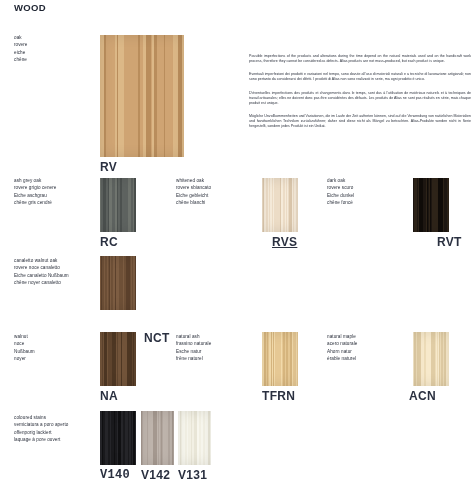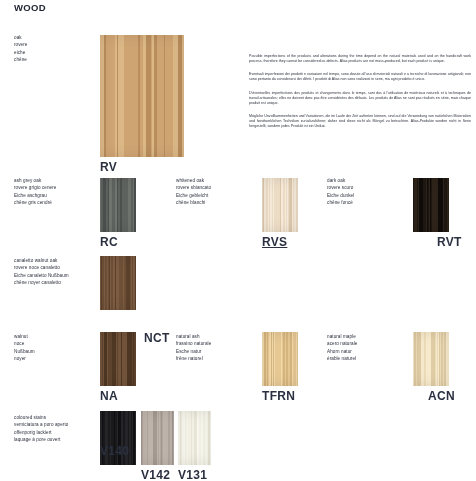--- a/index.html
+++ b/index.html
@@ -84,21 +84,21 @@
   <div class="sw" id="sw1" style="left: 100px; top: 178px; width: 36px; height: 54px; background: linear-gradient(90deg, rgb(112, 117, 111) 0%, rgb(112, 117, 111) 1.74%, rgb(76, 81, 79) 1.74%, rgb(76, 81, 79) 3.18%, rgb(94, 99, 96) 3.18%, rgb(94, 99, 96) 7.68%, rgb(112, 117, 111) 7.68%, rgb(112, 117, 111) 9.65%, rgb(76, 81, 79) 9.65%, rgb(76, 81, 79) 13.48%, rgb(76, 81, 79) 13.48%, rgb(76, 81, 79) 15.23%, rgb(76, 81, 79) 15.23%, rgb(76, 81, 79) 16.92%, rgb(94, 99, 96) 16.92%, rgb(94, 99, 96) 21.7%, rgb(76, 81, 79) 21.7%, rgb(76, 81, 79) 25.33%, rgb(112, 117, 111) 25.33%, rgb(112, 117, 111) 27.63%, rgb(76, 81, 79) 27.63%, rgb(76, 81, 79) 29.13%, rgb(112, 117, 111) 29.13%, rgb(112, 117, 111) 32.26%, rgb(94, 99, 96) 32.26%, rgb(94, 99, 96) 37.47%, rgb(94, 99, 96) 37.47%, rgb(94, 99, 96) 41.25%, rgb(94, 99, 96) 41.25%, rgb(94, 99, 96) 42.9%, rgb(112, 117, 111) 42.9%, rgb(112, 117, 111) 46.32%, rgb(76, 81, 79) 46.32%, rgb(76, 81, 79) 50.94%, rgb(94, 99, 96) 50.94%, rgb(94, 99, 96) 55.75%, rgb(76, 81, 79) 55.75%, rgb(76, 81, 79) 58.27%, rgb(112, 117, 111) 58.27%, rgb(112, 117, 111) 59.48%, rgb(76, 81, 79) 59.48%, rgb(76, 81, 79) 60.88%, rgb(94, 99, 96) 60.88%, rgb(94, 99, 96) 64.79%, rgb(94, 99, 96) 64.79%, rgb(94, 99, 96) 68.16%, rgb(112, 117, 111) 68.16%, rgb(112, 117, 111) 69.37%, rgb(94, 99, 96) 69.37%, rgb(94, 99, 96) 74.17%, rgb(94, 99, 96) 74.17%, rgb(94, 99, 96) 78.26%, rgb(112, 117, 111) 78.26%, rgb(112, 117, 111) 79.71%, rgb(112, 117, 111) 79.71%, rgb(112, 117, 111) 82.1%, rgb(112, 117, 111) 82.1%, rgb(112, 117, 111) 86.87%, rgb(94, 99, 96) 86.87%, rgb(94, 99, 96) 90.39%, rgb(112, 117, 111) 90.39%, rgb(112, 117, 111) 92.66%, rgb(112, 117, 111) 92.66%, rgb(112, 117, 111) 95.27%, rgb(76, 81, 79) 95.27%, rgb(76, 81, 79) 99.88%, rgb(94, 99, 96) 99.88%, rgb(94, 99, 96) 100%); box-shadow: rgba(0, 0, 0, 0.1) 0px 0px 14px inset;"></div>
   <div class="code" style="left:100px;top:235px;">RC</div>
 
   <div class="names" style="left:176px;top:177px;">
     <div>whitened oak</div>
     <div>rovere sbiancato</div>
     <div>Eiche gebleicht</div>
     <div>chêne blanchi</div>
   </div>
   <div class="sw" id="sw2" style="left: 262px; top: 178px; width: 36px; height: 54px; background: linear-gradient(90deg, rgb(236, 220, 198) 0%, rgb(236, 220, 198) 2.02%, rgb(220, 200, 173) 2.02%, rgb(220, 200, 173) 4.06%, rgb(220, 200, 173) 4.06%, rgb(220, 200, 173) 6.54%, rgb(246, 235, 218) 6.54%, rgb(246, 235, 218) 8.36%, rgb(246, 235, 218) 8.36%, rgb(246, 235, 218) 11.9%, rgb(236, 220, 198) 11.9%, rgb(236, 220, 198) 15.86%, rgb(246, 235, 218) 15.86%, rgb(246, 235, 218) 19.78%, rgb(236, 220, 198) 19.78%, rgb(236, 220, 198) 21.98%, rgb(246, 235, 218) 21.98%, rgb(246, 235, 218) 26.45%, rgb(246, 235, 218) 26.45%, rgb(246, 235, 218) 27.75%, rgb(236, 220, 198) 27.75%, rgb(236, 220, 198) 31.37%, rgb(246, 235, 218) 31.37%, rgb(246, 235, 218) 32.59%, rgb(236, 220, 198) 32.59%, rgb(236, 220, 198) 36.37%, rgb(236, 220, 198) 36.37%, rgb(236, 220, 198) 41.38%, rgb(236, 220, 198) 41.38%, rgb(236, 220, 198) 45.36%, rgb(236, 220, 198) 45.36%, rgb(236, 220, 198) 49.72%, rgb(220, 200, 173) 49.72%, rgb(220, 200, 173) 53.27%, rgb(246, 235, 218) 53.27%, rgb(246, 235, 218) 54.85%, rgb(246, 235, 218) 54.85%, rgb(246, 235, 218) 59.28%, rgb(236, 220, 198) 59.28%, rgb(236, 220, 198) 64.13%, rgb(246, 235, 218) 64.13%, rgb(246, 235, 218) 67.93%, rgb(236, 220, 198) 67.93%, rgb(236, 220, 198) 69.14%, rgb(246, 235, 218) 69.14%, rgb(246, 235, 218) 71.05%, rgb(236, 220, 198) 71.05%, rgb(236, 220, 198) 74.7%, rgb(220, 200, 173) 74.7%, rgb(220, 200, 173) 79.17%, rgb(220, 200, 173) 79.17%, rgb(220, 200, 173) 83.7%, rgb(246, 235, 218) 83.7%, rgb(246, 235, 218) 86.24%, rgb(236, 220, 198) 86.24%, rgb(236, 220, 198) 89.26%, rgb(246, 235, 218) 89.26%, rgb(246, 235, 218) 90.78%, rgb(246, 235, 218) 90.78%, rgb(246, 235, 218) 92.62%, rgb(246, 235, 218) 92.62%, rgb(246, 235, 218) 95.09%, rgb(236, 220, 198) 95.09%, rgb(236, 220, 198) 97.77%, rgb(236, 220, 198) 97.77%, rgb(236, 220, 198) 100%); box-shadow: rgba(0, 0, 0, 0.1) 0px 0px 14px inset;"></div>
-  <div class="code" style="left:262px;top:235px;text-decoration:underline;">RVS</div>
+  <div class="code" style="left:272px;top:235px;text-decoration:underline;">RVS</div>
 
   <div class="names" style="left:327px;top:177px;">
     <div>dark oak</div>
     <div>rovere scuro</div>
     <div>Eiche dunkel</div>
     <div>chêne foncé</div>
   </div>
   <div class="sw" id="sw3" style="left: 413px; top: 178px; width: 36px; height: 54px; background: linear-gradient(90deg, rgb(30, 23, 18) 0%, rgb(30, 23, 18) 2.19%, rgb(16, 12, 9) 2.19%, rgb(16, 12, 9) 3.37%, rgb(46, 36, 25) 3.37%, rgb(46, 36, 25) 5.62%, rgb(46, 36, 25) 5.62%, rgb(46, 36, 25) 9.66%, rgb(46, 36, 25) 9.66%, rgb(46, 36, 25) 12.38%, rgb(30, 23, 18) 12.38%, rgb(30, 23, 18) 14.59%, rgb(46, 36, 25) 14.59%, rgb(46, 36, 25) 16.72%, rgb(16, 12, 9) 16.72%, rgb(16, 12, 9) 21.85%, rgb(16, 12, 9) 21.85%, rgb(16, 12, 9) 23.99%, rgb(16, 12, 9) 23.99%, rgb(16, 12, 9) 26.02%, rgb(16, 12, 9) 26.02%, rgb(16, 12, 9) 27.48%, rgb(30, 23, 18) 27.48%, rgb(30, 23, 18) 30.9%, rgb(30, 23, 18) 30.9%, rgb(30, 23, 18) 36.08%, rgb(46, 36, 25) 36.08%, rgb(46, 36, 25) 37.55%, rgb(16, 12, 9) 37.55%, rgb(16, 12, 9) 40.81%, rgb(30, 23, 18) 40.81%, rgb(30, 23, 18) 45.35%, rgb(46, 36, 25) 45.35%, rgb(46, 36, 25) 47.73%, rgb(16, 12, 9) 47.73%, rgb(16, 12, 9) 50.8%, rgb(30, 23, 18) 50.8%, rgb(30, 23, 18) 52.33%, rgb(30, 23, 18) 52.33%, rgb(30, 23, 18) 53.72%, rgb(46, 36, 25) 53.72%, rgb(46, 36, 25) 57.96%, rgb(46, 36, 25) 57.96%, rgb(46, 36, 25) 59.71%, rgb(46, 36, 25) 59.71%, rgb(46, 36, 25) 63.79%, rgb(46, 36, 25) 63.79%, rgb(46, 36, 25) 67.76%, rgb(46, 36, 25) 67.76%, rgb(46, 36, 25) 70.16%, rgb(16, 12, 9) 70.16%, rgb(16, 12, 9) 73.63%, rgb(16, 12, 9) 73.63%, rgb(16, 12, 9) 77.29%, rgb(16, 12, 9) 77.29%, rgb(16, 12, 9) 82.16%, rgb(46, 36, 25) 82.16%, rgb(46, 36, 25) 87.32%, rgb(30, 23, 18) 87.32%, rgb(30, 23, 18) 92.03%, rgb(30, 23, 18) 92.03%, rgb(30, 23, 18) 94.21%, rgb(46, 36, 25) 94.21%, rgb(46, 36, 25) 96.35%, rgb(46, 36, 25) 96.35%, rgb(46, 36, 25) 100%); box-shadow: rgba(0, 0, 0, 0.1) 0px 0px 14px inset;"></div>
   <div class="code" style="left:437px;top:235px;">RVT</div>
 
@@ -129,30 +129,30 @@
   <div class="sw" id="sw6" style="left: 262px; top: 332px; width: 36px; height: 54px; background: linear-gradient(90deg, rgb(242, 218, 171) 0%, rgb(242, 218, 171) 4.17%, rgb(242, 218, 171) 4.17%, rgb(242, 218, 171) 6.71%, rgb(214, 181, 126) 6.71%, rgb(214, 181, 126) 11.76%, rgb(230, 200, 148) 11.76%, rgb(230, 200, 148) 14.97%, rgb(214, 181, 126) 14.97%, rgb(214, 181, 126) 16.85%, rgb(230, 200, 148) 16.85%, rgb(230, 200, 148) 19.84%, rgb(242, 218, 171) 19.84%, rgb(242, 218, 171) 24.38%, rgb(214, 181, 126) 24.38%, rgb(214, 181, 126) 26.96%, rgb(242, 218, 171) 26.96%, rgb(242, 218, 171) 31.1%, rgb(214, 181, 126) 31.1%, rgb(214, 181, 126) 32.28%, rgb(242, 218, 171) 32.28%, rgb(242, 218, 171) 34.12%, rgb(242, 218, 171) 34.12%, rgb(242, 218, 171) 35.64%, rgb(230, 200, 148) 35.64%, rgb(230, 200, 148) 38.54%, rgb(230, 200, 148) 38.54%, rgb(230, 200, 148) 43.8%, rgb(230, 200, 148) 43.8%, rgb(230, 200, 148) 48.73%, rgb(230, 200, 148) 48.73%, rgb(230, 200, 148) 51.45%, rgb(214, 181, 126) 51.45%, rgb(214, 181, 126) 53.1%, rgb(242, 218, 171) 53.1%, rgb(242, 218, 171) 56.27%, rgb(230, 200, 148) 56.27%, rgb(230, 200, 148) 58.3%, rgb(214, 181, 126) 58.3%, rgb(214, 181, 126) 63.3%, rgb(214, 181, 126) 63.3%, rgb(214, 181, 126) 65.13%, rgb(230, 200, 148) 65.13%, rgb(230, 200, 148) 67.37%, rgb(214, 181, 126) 67.37%, rgb(214, 181, 126) 71.47%, rgb(230, 200, 148) 71.47%, rgb(230, 200, 148) 73.8%, rgb(230, 200, 148) 73.8%, rgb(230, 200, 148) 78.54%, rgb(214, 181, 126) 78.54%, rgb(214, 181, 126) 83.11%, rgb(242, 218, 171) 83.11%, rgb(242, 218, 171) 84.96%, rgb(242, 218, 171) 84.96%, rgb(242, 218, 171) 87.5%, rgb(230, 200, 148) 87.5%, rgb(230, 200, 148) 91.1%, rgb(214, 181, 126) 91.1%, rgb(214, 181, 126) 92.89%, rgb(230, 200, 148) 92.89%, rgb(230, 200, 148) 94.13%, rgb(242, 218, 171) 94.13%, rgb(242, 218, 171) 96.71%, rgb(230, 200, 148) 96.71%, rgb(230, 200, 148) 100%); box-shadow: rgba(0, 0, 0, 0.1) 0px 0px 14px inset;"></div>
   <div class="code" style="left:262px;top:389px;">TFRN</div>
 
   <div class="names" style="left:327px;top:333px;">
     <div>natural maple</div>
     <div>acero naturale</div>
     <div>Ahorn natur</div>
     <div>érable naturel</div>
   </div>
   <div class="sw" id="sw7" style="left: 413px; top: 332px; width: 36px; height: 54px; background: linear-gradient(90deg, rgb(247, 233, 203) 0%, rgb(247, 233, 203) 3.55%, rgb(224, 204, 164) 3.55%, rgb(224, 204, 164) 7.21%, rgb(237, 220, 184) 7.21%, rgb(237, 220, 184) 10.54%, rgb(224, 204, 164) 10.54%, rgb(224, 204, 164) 13.65%, rgb(224, 204, 164) 13.65%, rgb(224, 204, 164) 17.48%, rgb(224, 204, 164) 17.48%, rgb(224, 204, 164) 21.74%, rgb(237, 220, 184) 21.74%, rgb(237, 220, 184) 23.44%, rgb(247, 233, 203) 23.44%, rgb(247, 233, 203) 26.93%, rgb(247, 233, 203) 26.93%, rgb(247, 233, 203) 30.69%, rgb(237, 220, 184) 30.69%, rgb(237, 220, 184) 35.61%, rgb(247, 233, 203) 35.61%, rgb(247, 233, 203) 39.65%, rgb(247, 233, 203) 39.65%, rgb(247, 233, 203) 42.87%, rgb(247, 233, 203) 42.87%, rgb(247, 233, 203) 44.43%, rgb(247, 233, 203) 44.43%, rgb(247, 233, 203) 47.13%, rgb(247, 233, 203) 47.13%, rgb(247, 233, 203) 51.17%, rgb(224, 204, 164) 51.17%, rgb(224, 204, 164) 52.6%, rgb(224, 204, 164) 52.6%, rgb(224, 204, 164) 57.64%, rgb(224, 204, 164) 57.64%, rgb(224, 204, 164) 61.06%, rgb(237, 220, 184) 61.06%, rgb(237, 220, 184) 62.79%, rgb(247, 233, 203) 62.79%, rgb(247, 233, 203) 66.87%, rgb(237, 220, 184) 66.87%, rgb(237, 220, 184) 69.63%, rgb(247, 233, 203) 69.63%, rgb(247, 233, 203) 73.48%, rgb(224, 204, 164) 73.48%, rgb(224, 204, 164) 74.7%, rgb(237, 220, 184) 74.7%, rgb(237, 220, 184) 78.16%, rgb(224, 204, 164) 78.16%, rgb(224, 204, 164) 83.17%, rgb(237, 220, 184) 83.17%, rgb(237, 220, 184) 85.22%, rgb(224, 204, 164) 85.22%, rgb(224, 204, 164) 87.94%, rgb(224, 204, 164) 87.94%, rgb(224, 204, 164) 90.33%, rgb(247, 233, 203) 90.33%, rgb(247, 233, 203) 94.11%, rgb(247, 233, 203) 94.11%, rgb(247, 233, 203) 96.05%, rgb(247, 233, 203) 96.05%, rgb(247, 233, 203) 97.65%, rgb(247, 233, 203) 97.65%, rgb(247, 233, 203) 100%); box-shadow: rgba(0, 0, 0, 0.1) 0px 0px 14px inset;"></div>
-  <div class="code" style="left:428px;top:389px;text-align:center;">ACN</div>
+  <div class="code" style="left:409px;top:389px;text-align:center;">ACN</div>
 
   <div class="names" style="left:14px;top:414px;">
     <div>coloured stains</div>
     <div>verniciatura a poro aperto</div>
     <div>offenporig lackiert</div>
     <div>laquage à pore ouvert</div>
   </div>
   <div class="sw" id="sw8" style="left: 100px; top: 411px; width: 36px; height: 54px; background: linear-gradient(90deg, rgb(38, 38, 42) 0%, rgb(38, 38, 42) 3.54%, rgb(38, 38, 42) 3.54%, rgb(38, 38, 42) 6.72%, rgb(16, 16, 18) 6.72%, rgb(16, 16, 18) 8.61%, rgb(26, 26, 29) 8.61%, rgb(26, 26, 29) 12.68%, rgb(38, 38, 42) 12.68%, rgb(38, 38, 42) 16.84%, rgb(38, 38, 42) 16.84%, rgb(38, 38, 42) 19.39%, rgb(38, 38, 42) 19.39%, rgb(38, 38, 42) 22.54%, rgb(26, 26, 29) 22.54%, rgb(26, 26, 29) 23.91%, rgb(26, 26, 29) 23.91%, rgb(26, 26, 29) 28%, rgb(38, 38, 42) 28%, rgb(38, 38, 42) 30.2%, rgb(26, 26, 29) 30.2%, rgb(26, 26, 29) 34.81%, rgb(26, 26, 29) 34.81%, rgb(26, 26, 29) 38.55%, rgb(16, 16, 18) 38.55%, rgb(16, 16, 18) 41.16%, rgb(26, 26, 29) 41.16%, rgb(26, 26, 29) 43.83%, rgb(26, 26, 29) 43.83%, rgb(26, 26, 29) 46.7%, rgb(26, 26, 29) 46.7%, rgb(26, 26, 29) 48.28%, rgb(38, 38, 42) 48.28%, rgb(38, 38, 42) 49.44%, rgb(16, 16, 18) 49.44%, rgb(16, 16, 18) 52.35%, rgb(16, 16, 18) 52.35%, rgb(16, 16, 18) 57.06%, rgb(38, 38, 42) 57.06%, rgb(38, 38, 42) 58.54%, rgb(38, 38, 42) 58.54%, rgb(38, 38, 42) 63.78%, rgb(26, 26, 29) 63.78%, rgb(26, 26, 29) 68.78%, rgb(38, 38, 42) 68.78%, rgb(38, 38, 42) 73.81%, rgb(38, 38, 42) 73.81%, rgb(38, 38, 42) 76.67%, rgb(26, 26, 29) 76.67%, rgb(26, 26, 29) 80.52%, rgb(38, 38, 42) 80.52%, rgb(38, 38, 42) 85.32%, rgb(38, 38, 42) 85.32%, rgb(38, 38, 42) 86.7%, rgb(26, 26, 29) 86.7%, rgb(26, 26, 29) 89.37%, rgb(38, 38, 42) 89.37%, rgb(38, 38, 42) 91.57%, rgb(16, 16, 18) 91.57%, rgb(16, 16, 18) 93.76%, rgb(16, 16, 18) 93.76%, rgb(16, 16, 18) 96.6%, rgb(38, 38, 42) 96.6%, rgb(38, 38, 42) 99.43%, rgb(38, 38, 42) 99.43%, rgb(38, 38, 42) 100%); box-shadow: rgba(0, 0, 0, 0.1) 0px 0px 14px inset;"></div>
-  <div class="code" style="left:100px;top:444px;">V140</div>
+  <div class="code" style="left:100px;top:468px;font-family:Liberation Mono, monospace;">V140</div>
 
   <div class="sw" id="sw9" style="left: 141px; top: 411px; width: 33px; height: 54px; background: linear-gradient(90deg, rgb(164, 152, 143) 0%, rgb(164, 152, 143) 3.87%, rgb(178, 167, 159) 3.87%, rgb(178, 167, 159) 5.34%, rgb(191, 181, 173) 5.34%, rgb(191, 181, 173) 6.78%, rgb(191, 181, 173) 6.78%, rgb(191, 181, 173) 11.09%, rgb(191, 181, 173) 11.09%, rgb(191, 181, 173) 13.6%, rgb(191, 181, 173) 13.6%, rgb(191, 181, 173) 16.85%, rgb(178, 167, 159) 16.85%, rgb(178, 167, 159) 20.62%, rgb(191, 181, 173) 20.62%, rgb(191, 181, 173) 23.67%, rgb(191, 181, 173) 23.67%, rgb(191, 181, 173) 27.28%, rgb(191, 181, 173) 27.28%, rgb(191, 181, 173) 30.95%, rgb(191, 181, 173) 30.95%, rgb(191, 181, 173) 35.43%, rgb(164, 152, 143) 35.43%, rgb(164, 152, 143) 39.38%, rgb(178, 167, 159) 39.38%, rgb(178, 167, 159) 40.56%, rgb(164, 152, 143) 40.56%, rgb(164, 152, 143) 44.57%, rgb(164, 152, 143) 44.57%, rgb(164, 152, 143) 46.01%, rgb(164, 152, 143) 46.01%, rgb(164, 152, 143) 47.94%, rgb(191, 181, 173) 47.94%, rgb(191, 181, 173) 50.97%, rgb(191, 181, 173) 50.97%, rgb(191, 181, 173) 52.67%, rgb(178, 167, 159) 52.67%, rgb(178, 167, 159) 55.77%, rgb(191, 181, 173) 55.77%, rgb(191, 181, 173) 58.72%, rgb(178, 167, 159) 58.72%, rgb(178, 167, 159) 60.62%, rgb(164, 152, 143) 60.62%, rgb(164, 152, 143) 62.53%, rgb(178, 167, 159) 62.53%, rgb(178, 167, 159) 67.69%, rgb(191, 181, 173) 67.69%, rgb(191, 181, 173) 71.17%, rgb(191, 181, 173) 71.17%, rgb(191, 181, 173) 75.1%, rgb(191, 181, 173) 75.1%, rgb(191, 181, 173) 77.77%, rgb(191, 181, 173) 77.77%, rgb(191, 181, 173) 81.39%, rgb(178, 167, 159) 81.39%, rgb(178, 167, 159) 83.58%, rgb(178, 167, 159) 83.58%, rgb(178, 167, 159) 88.85%, rgb(191, 181, 173) 88.85%, rgb(191, 181, 173) 92.57%, rgb(164, 152, 143) 92.57%, rgb(164, 152, 143) 94.84%, rgb(164, 152, 143) 94.84%, rgb(164, 152, 143) 96.6%, rgb(178, 167, 159) 96.6%, rgb(178, 167, 159) 100%); box-shadow: rgba(0, 0, 0, 0.1) 0px 0px 14px inset;"></div>
   <div class="code" style="left:141px;top:468px;">V142</div>
 
   <div class="sw" id="sw10" style="left: 178px; top: 411px; width: 33px; height: 54px; background: linear-gradient(90deg, rgb(248, 247, 238) 0%, rgb(248, 247, 238) 3.54%, rgb(248, 247, 238) 3.54%, rgb(248, 247, 238) 6.72%, rgb(232, 229, 214) 6.72%, rgb(232, 229, 214) 8.61%, rgb(242, 240, 228) 8.61%, rgb(242, 240, 228) 12.68%, rgb(248, 247, 238) 12.68%, rgb(248, 247, 238) 16.84%, rgb(248, 247, 238) 16.84%, rgb(248, 247, 238) 19.39%, rgb(248, 247, 238) 19.39%, rgb(248, 247, 238) 22.54%, rgb(242, 240, 228) 22.54%, rgb(242, 240, 228) 23.91%, rgb(242, 240, 228) 23.91%, rgb(242, 240, 228) 28%, rgb(248, 247, 238) 28%, rgb(248, 247, 238) 30.2%, rgb(242, 240, 228) 30.2%, rgb(242, 240, 228) 34.81%, rgb(242, 240, 228) 34.81%, rgb(242, 240, 228) 38.55%, rgb(232, 229, 214) 38.55%, rgb(232, 229, 214) 41.16%, rgb(242, 240, 228) 41.16%, rgb(242, 240, 228) 43.83%, rgb(242, 240, 228) 43.83%, rgb(242, 240, 228) 46.7%, rgb(242, 240, 228) 46.7%, rgb(242, 240, 228) 48.28%, rgb(248, 247, 238) 48.28%, rgb(248, 247, 238) 49.44%, rgb(232, 229, 214) 49.44%, rgb(232, 229, 214) 52.35%, rgb(232, 229, 214) 52.35%, rgb(232, 229, 214) 57.06%, rgb(248, 247, 238) 57.06%, rgb(248, 247, 238) 58.54%, rgb(248, 247, 238) 58.54%, rgb(248, 247, 238) 63.78%, rgb(242, 240, 228) 63.78%, rgb(242, 240, 228) 68.78%, rgb(248, 247, 238) 68.78%, rgb(248, 247, 238) 73.81%, rgb(248, 247, 238) 73.81%, rgb(248, 247, 238) 76.67%, rgb(242, 240, 228) 76.67%, rgb(242, 240, 228) 80.52%, rgb(248, 247, 238) 80.52%, rgb(248, 247, 238) 85.32%, rgb(248, 247, 238) 85.32%, rgb(248, 247, 238) 86.7%, rgb(242, 240, 228) 86.7%, rgb(242, 240, 228) 89.37%, rgb(248, 247, 238) 89.37%, rgb(248, 247, 238) 91.57%, rgb(232, 229, 214) 91.57%, rgb(232, 229, 214) 93.76%, rgb(232, 229, 214) 93.76%, rgb(232, 229, 214) 96.6%, rgb(248, 247, 238) 96.6%, rgb(248, 247, 238) 99.43%, rgb(248, 247, 238) 99.43%, rgb(248, 247, 238) 100%); box-shadow: rgba(0, 0, 0, 0.1) 0px 0px 14px inset;"></div>
   <div class="code" style="left:178px;top:468px;">V131</div>
 
 </div>
 
 </body></html>

